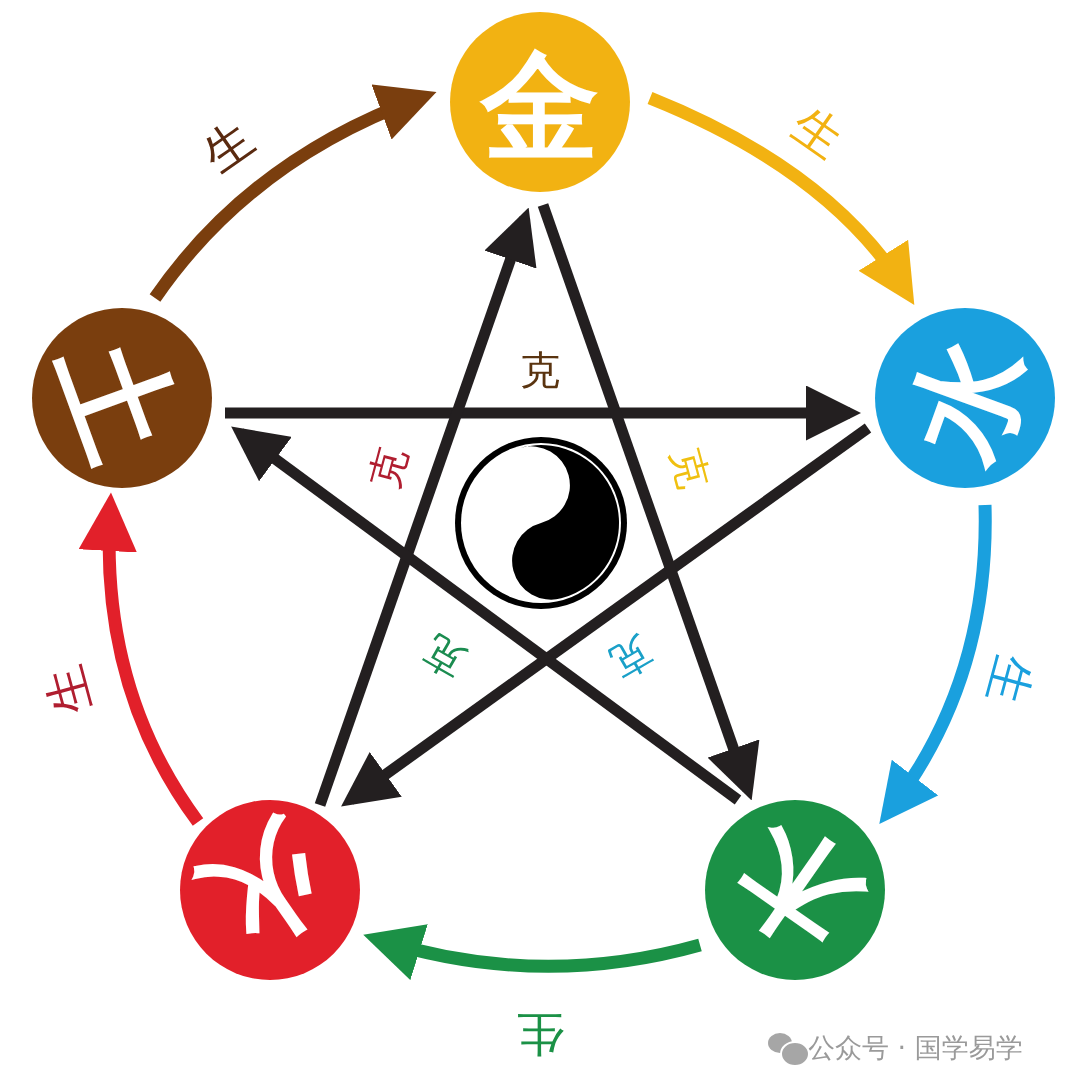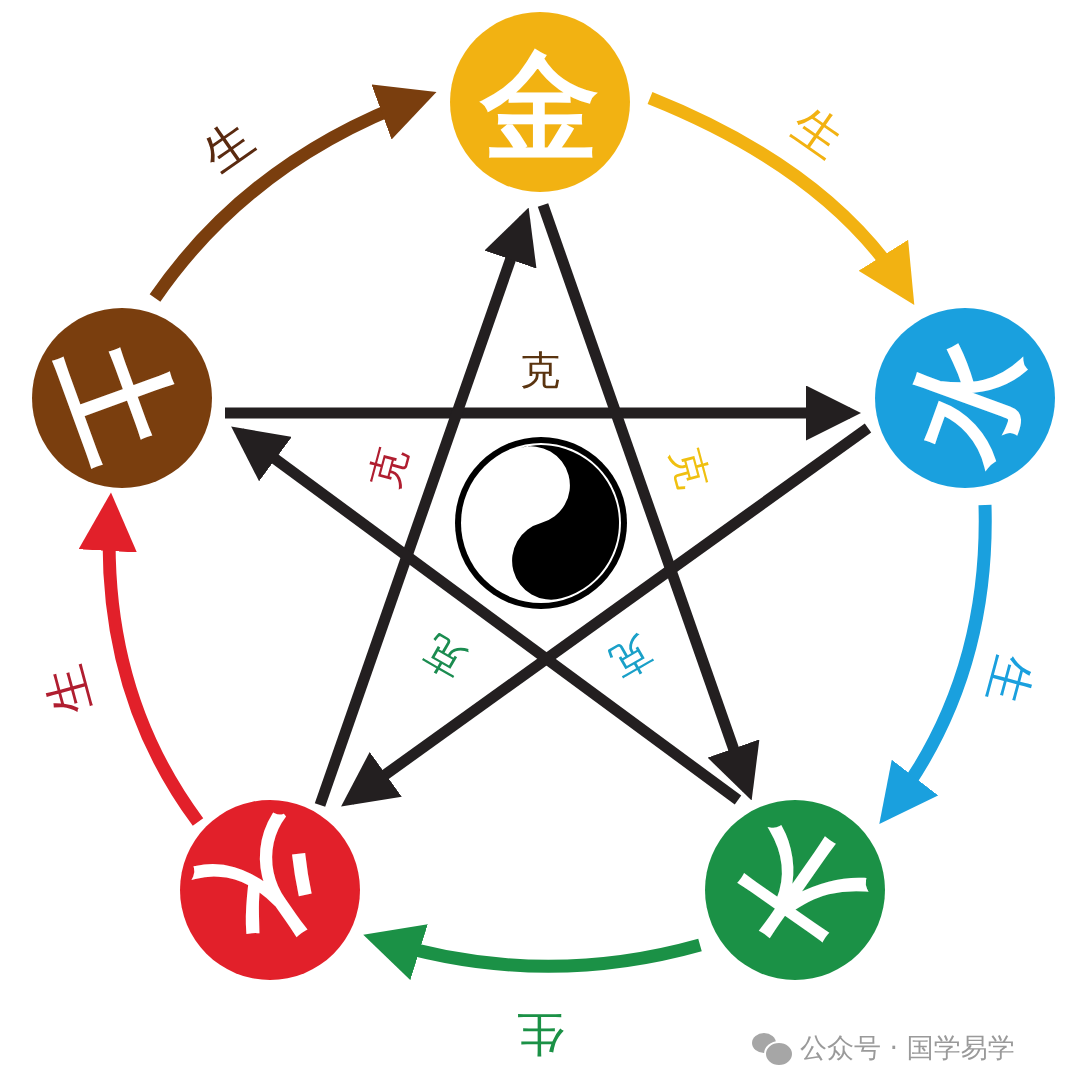--- a/index.html
+++ b/index.html
@@ -1,21 +1,21 @@
 <!DOCTYPE html>
 <html><head>
 <meta charset="utf-8">
 <style>
   html, body { margin:0; padding:0; background:#ffffff; }
   body { width:1080px; height:1090px; position:relative; overflow:hidden; font-family:"DejaVu Sans", sans-serif; }
   #diagram { position:absolute; left:0; top:0; width:1080px; height:1090px; }
   .glyph { font-family:"DejaVu Sans", sans-serif; font-weight:bold; fill:#ffffff; text-anchor:middle; dominant-baseline:central; }
   .kelabel { font-family:"DejaVu Sans", sans-serif; text-anchor:middle; dominant-baseline:central; }
   .shenglabel { font-family:"DejaVu Sans", sans-serif; text-anchor:middle; dominant-baseline:central; }
-  #watermark { position:absolute; left:752px; top:1028px; height:40px; display:flex; align-items:center; gap:8px; color:#9a9a9a; font-size:27px; font-family:"DejaVu Sans", sans-serif; }
+  #watermark { position:absolute; left:768px; top:1028px; height:40px; display:flex; align-items:center; color:#9a9a9a; font-size:27px; font-family:"DejaVu Sans", sans-serif; }
   #watermark .wx { width:40px; height:34px; position:relative; }
   #watermark .wx .b1 { position:absolute; left:0; top:2px; width:24px; height:20px; border-radius:50%; background:#a6a6a6; }
   #watermark .wx .b2 { position:absolute; left:12px; top:10px; width:26px; height:22px; border-radius:50%; background:#a6a6a6; border:2px solid #fff; }
 </style>
 </head>
 <body>
 
 <svg id="diagram" width="1080" height="1090" viewBox="0 0 1080 1090" xmlns="http://www.w3.org/2000/svg">
   <defs>
     <marker id="m-black" viewBox="0 0 10 10" refX="8" refY="5" markerWidth="5" markerHeight="5" orient="auto-start-reverse">

